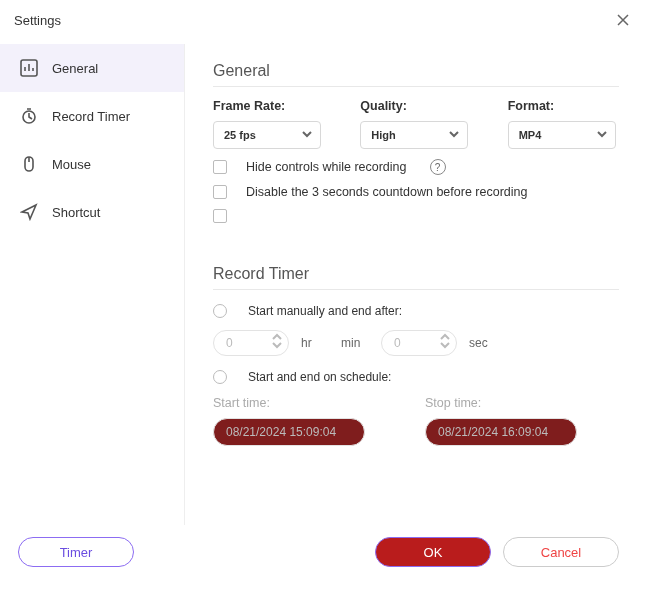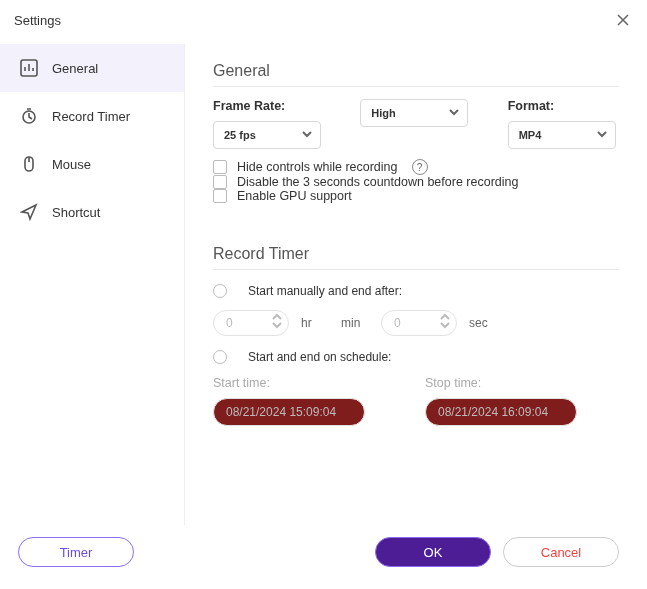--- a/index.html
+++ b/index.html
@@ -17,40 +17,40 @@
   .side-item .icon svg { stroke: #555; fill: none; stroke-width: 1.6; }
   .content { flex: 1; padding: 14px 28px 0 28px; overflow: hidden; }
   .section-title { font-size: 16px; color: #555; margin: 4px 0 6px 0; font-weight: 400; }
   .divider { border: none; border-top: 1px solid #e8e8e8; margin: 4px 0 12px 0; }
   .row3 { display: flex; gap: 36px; margin-bottom: 10px; font-weight: bold; }
   .col { flex: 1; }
   .field-label { font-size: 12.5px; color: #333; margin-bottom: 8px; }
   .select { position: relative; border: 1px solid #d8d8d8; border-radius: 4px; height: 28px; display: flex; align-items: center; padding: 0 10px; font-size: 11px; color: #333; background: #fff; cursor: pointer; width: 108px; }
   .select .chev { position: absolute; right: 8px; top: 50%; transform: translateY(-50%); }
   .select .chev svg { width: 10px; height: 10px; stroke: #666; stroke-width: 2; fill: none; }
-  .check-row { display: flex; align-items: center; gap: 10px; margin: 0 0; font-size: 12.5px; color: #333; }
+  .check-row { display: flex; align-items: center; gap: 19px; margin: 10px 0; font-size: 12.5px; color: #333; }
   .checkbox { width: 14px; height: 14px; border: 1.3px solid #bbb; border-radius: 2px; background: #fff; cursor: pointer; }
   .help-icon { width: 16px; height: 16px; border: 1.2px solid #888; border-radius: 50%; display: flex; align-items: center; justify-content: center; font-size: 10px; color: #666; margin-left: 4px; cursor: default; }
   .section2 { margin-top: 42px; }
   .radio-row { display: flex; align-items: center; gap: 21px; margin: 14px 0 12px 0; font-size: 12px; color: #333; }
   .radio { width: 14px; height: 14px; border: 1.3px solid #bbb; border-radius: 50%; background: #fff; cursor: pointer; }
   .duration-row { display: flex; align-items: center; gap: 12px; margin-bottom: 6px; }
   .stepper { position: relative; border: 1px solid #e3e3e3; border-radius: 14px; height: 26px; width: 76px; display: flex; align-items: center; padding-left: 12px; font-size: 12px; color: #bbb; background: #fff; }
   .stepper .spin { position: absolute; right: 6px; top: 2px; display: flex; flex-direction: column; gap: 0px; }
   .stepper .spin svg { width: 10px; height: 8px; stroke: #bbb; stroke-width: 2; fill: none; }
   .unit { font-size: 12px; color: #666; width: 28px; }
   .schedule-row { display: flex; gap: 60px; margin-top: 10px; }
   .sched-col { }
   .sched-label { font-size: 12.5px; color: #aaa; margin-bottom: 8px; }
   .datetime { border: 1px solid #e3e3e3; border-radius: 14px; height: 28px; width: 152px; display: flex; align-items: center; padding-left: 12px; font-size: 12px; color: #bbb; background: #7f1d1d; }
   .footer { display: flex; align-items: center; padding: 12px 28px 22px 18px; gap: 12px; }
   .footer .spacer { flex: 1; }
   .btn { height: 30px; width: 116px; border-radius: 15px; display: flex; align-items: center; justify-content: center; font-size: 13px; cursor: pointer; }
   .btn-reset { border: 1.5px solid #8c6cf2; color: #6a4de0; }
-  .btn-ok { background: #4c1d95; color: #fff; border: 1.5px solid #8c6cf2; }
+  .btn-ok { background: #b91c1c; color: #fff; border: 1.5px solid #8c6cf2; }
   .btn-cancel { border: 1.5px solid #ccc; color: #ef4444; }
 </style>
 </head>
 <body>
 
 <div class="window">
   <div class="titlebar">
     <span class="title">Settings</span>
     <div class="close-btn">
       <svg viewBox="0 0 14 14">
@@ -106,20 +106,21 @@
         <div class="col">
           <div class="field-label">Frame Rate:</div>
           <div class="select">
             <span>25 fps</span>
             <span class="chev"><svg viewBox="0 0 10 10">
                   <path d="M1 3 L5 7 L9 3"></path>
                 </svg></span>
           </div>
         </div>
         <div class="col">
+          <div class="field-label">Quality:</div>
           <div class="select">
             <span>High</span>
             <span class="chev"><svg viewBox="0 0 10 10">
                   <path d="M1 3 L5 7 L9 3"></path>
                 </svg></span>
           </div>
         </div>
         <div class="col">
           <div class="field-label">Format:</div>
           <div class="select">
@@ -135,21 +136,20 @@
         <div class="checkbox"></div>
         <span>Hide controls while recording</span>
         <span class="help-icon">?</span>
       </div>
       <div class="check-row">
         <div class="checkbox"></div>
         <span>Disable the 3 seconds countdown before recording</span>
       </div>
       <div class="check-row">
         <div class="checkbox"></div>
-        <span>Enable GPU support</span>
       </div>
 
       <div class="section2">
         <div class="section-title">Record Timer</div>
         <hr class="divider">
 
         <div class="radio-row">
           <div class="radio"></div>
           <span>Start manually and end after:</span>
         </div>

